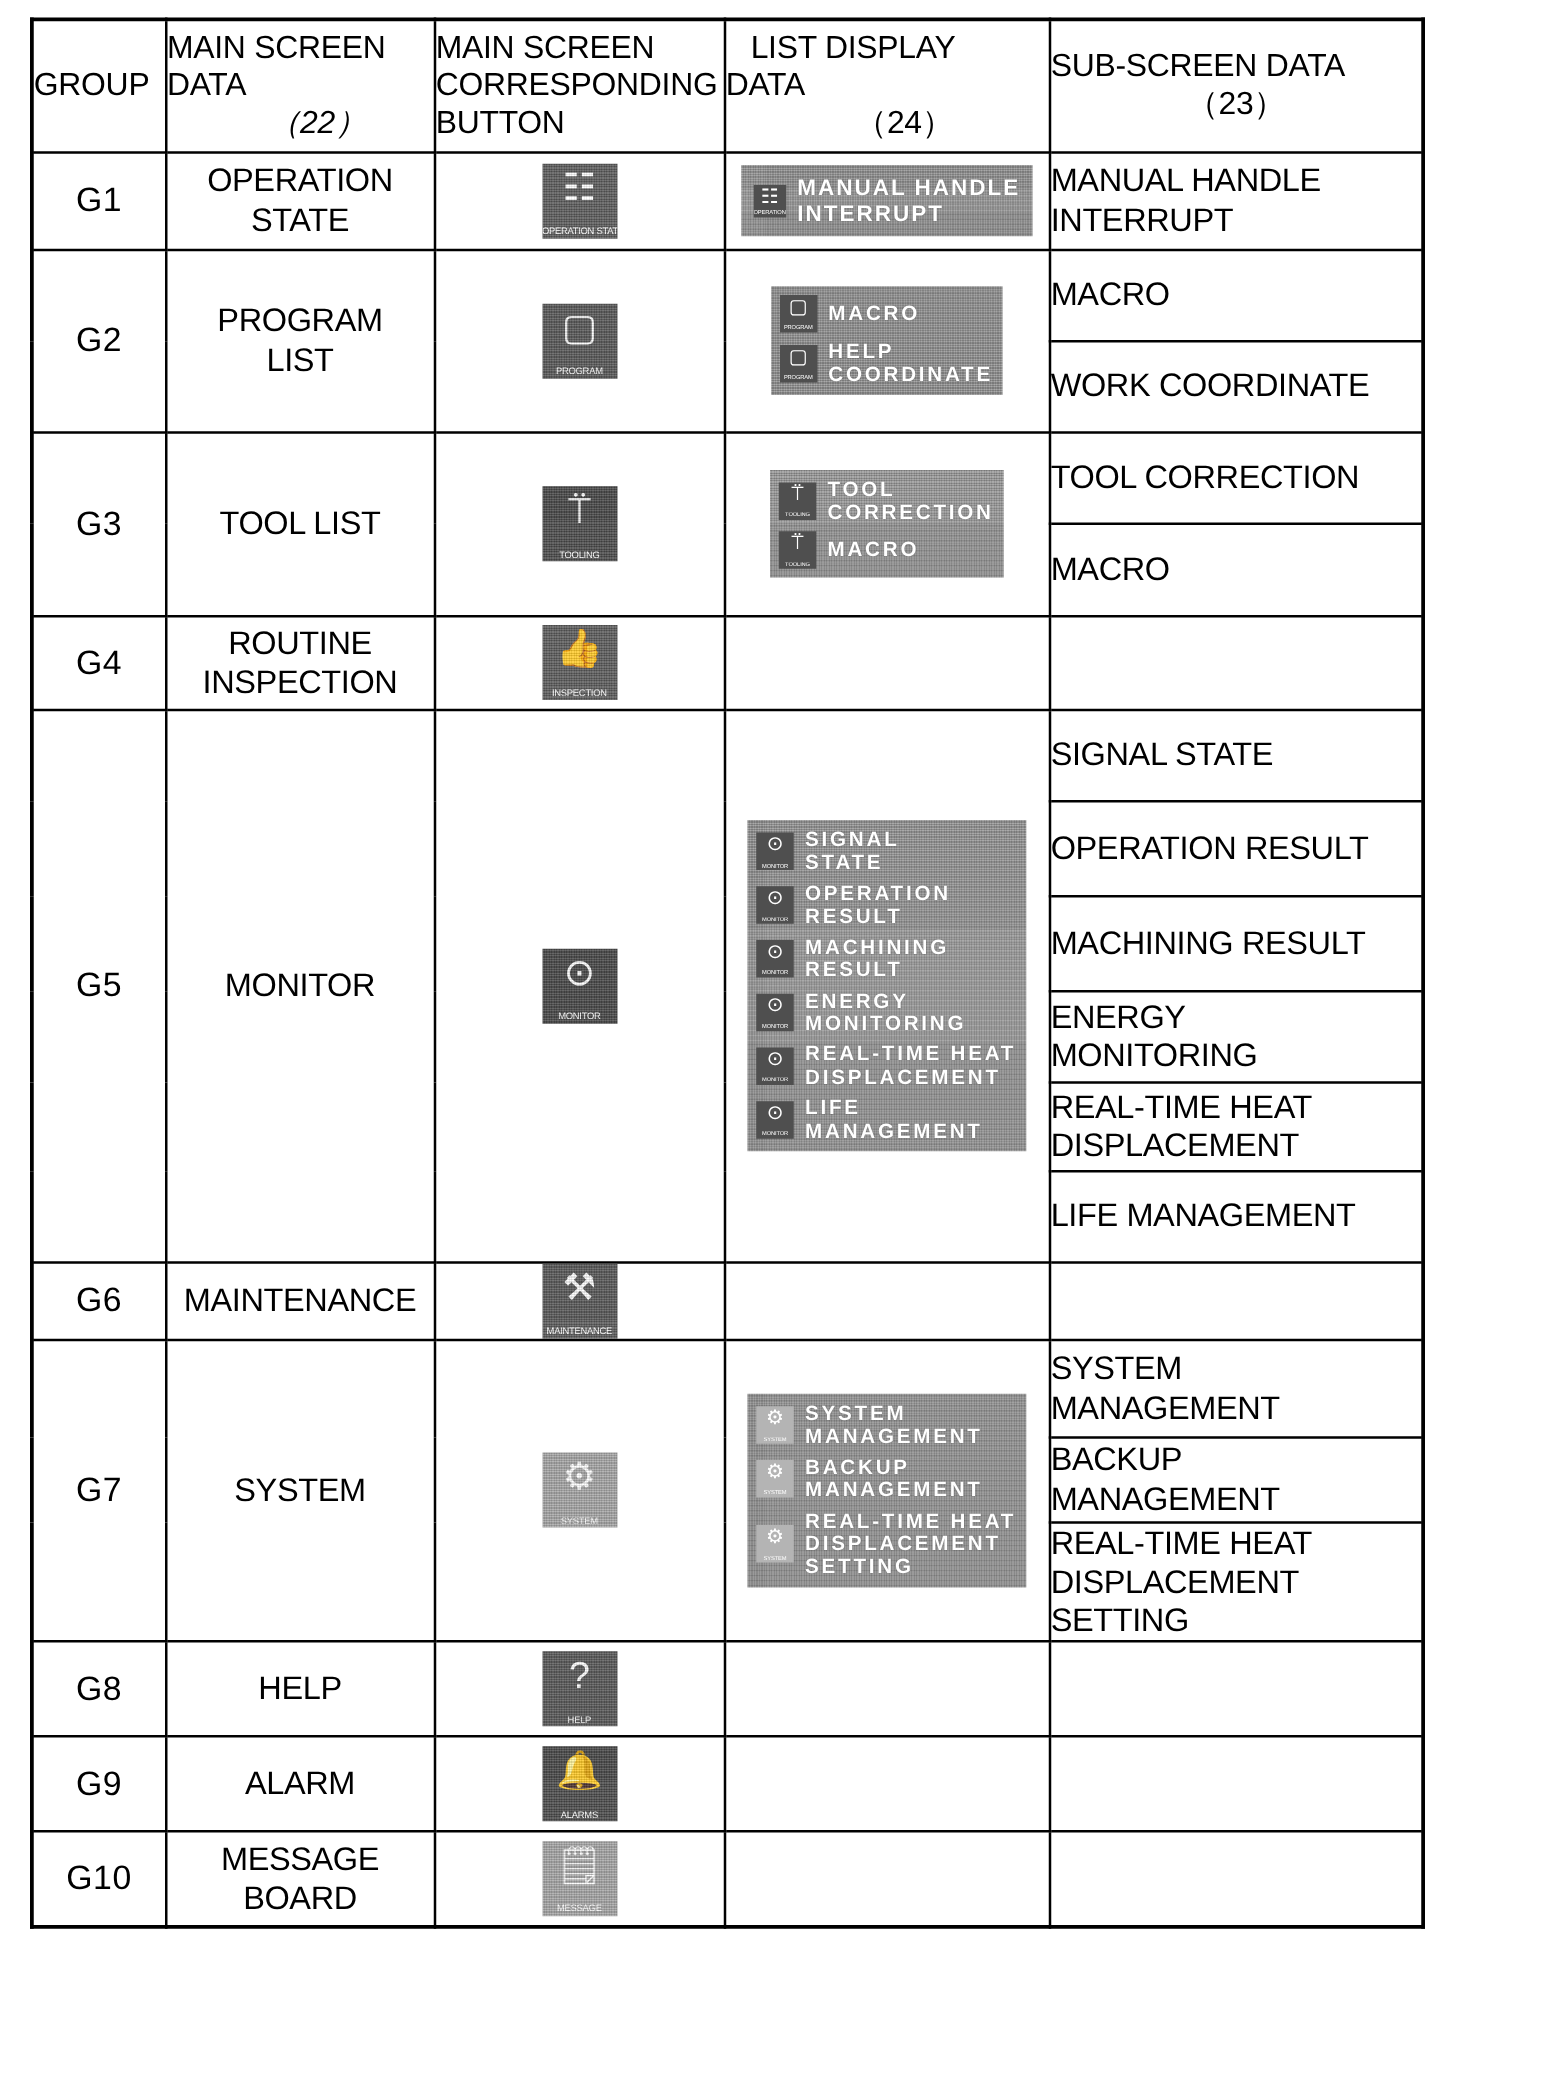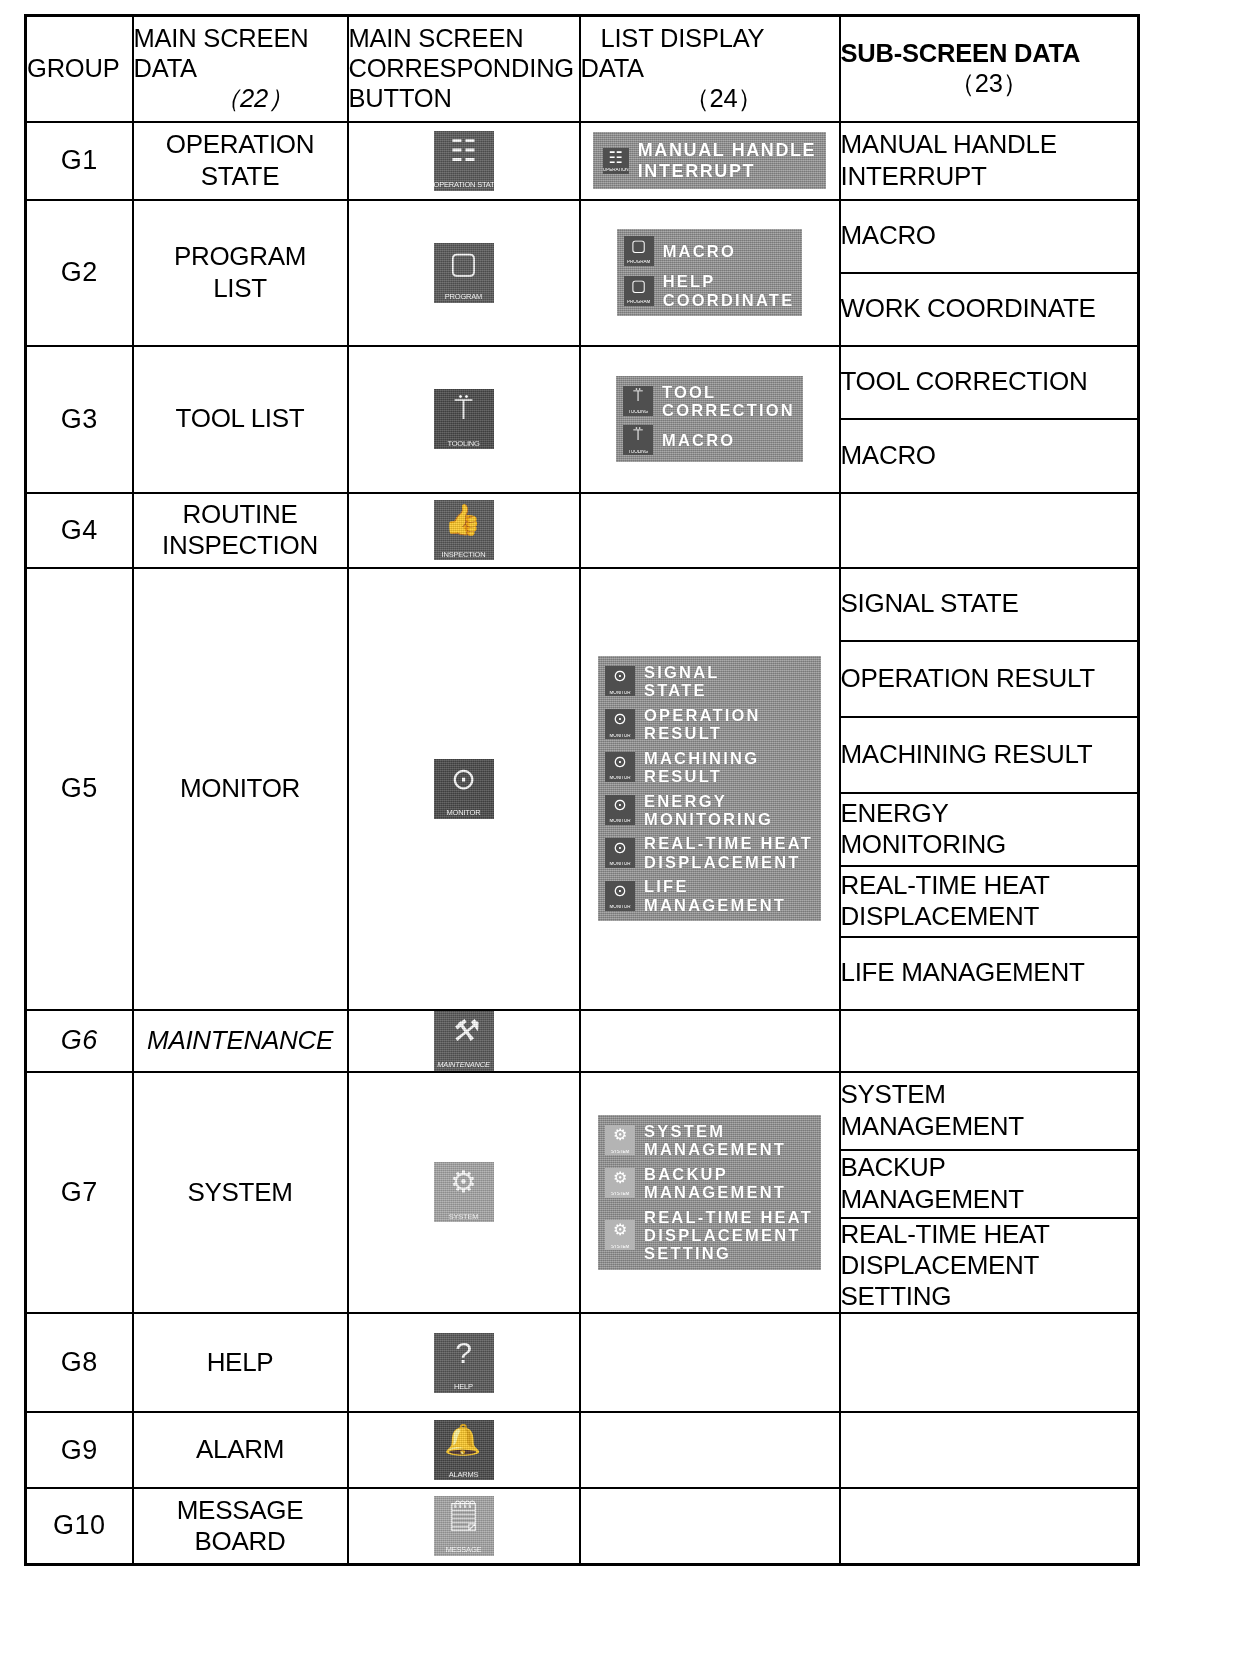--- a/index.html
+++ b/index.html
@@ -196,21 +196,21 @@
           <span class="ml" style="white-space: pre-line;">MAIN SCREEN
 CORRESPONDING
 BUTTON</span>
         </th>
         <th class="hdr-cell">
           <span class="ml" style="white-space: pre-line; margin-left: 20px;">LIST DISPLAY
 DATA</span>
           <span class="hdr-num" style="white-space: pre-line;">（24）</span>
         </th>
         <th class="hdr-cell">
-          <span class="ml" style="white-space: pre-line; font-weight: bold;">SUB-SCREEN DATA</span>
+          <span class="ml" style="white-space: pre-line;">SUB-SCREEN DATA</span>
           <span class="hdr-num pure" style="white-space: pre-line;">（23）</span>
         </th>
       </tr>
     </thead>
     <tbody id="tbody">
         <tr style="height: 78px;">
           <td class="group-cell" rowspan="1">G1</td>
           <td class="main-cell" rowspan="1"><span style="white-space:pre-line">OPERATION
 STATE</span></td>
           <td class="btn-cell" rowspan="1"><span class="tile big dark"><span class="glyph">☷</span><span class="cap">OPERATION STATE</span></span></td>
@@ -339,21 +339,21 @@
           <td class="sub-cell"><span style="white-space:pre-line">ENERGY
 MONITORING</span></td>
         </tr>
         <tr style="height: 71px;">
           <td class="sub-cell"><span style="white-space:pre-line">REAL-TIME HEAT
 DISPLACEMENT</span></td>
         </tr>
         <tr style="height: 73px;">
           <td class="sub-cell"><span style="white-space:pre-line">LIFE MANAGEMENT</span></td>
         </tr>
-        <tr style="height: 56px; font-style: italic;">
+        <tr style="height: 56px;">
           <td class="group-cell" rowspan="1">G6</td>
           <td class="main-cell" rowspan="1"><span style="white-space:pre-line">MAINTENANCE</span></td>
           <td class="btn-cell" rowspan="1"><span class="tile big dark"><span class="glyph">⚒</span><span class="cap">MAINTENANCE</span></span></td>
           <td class="list-cell" rowspan="1"></td>
           <td class="sub-cell"><span style="white-space:pre-line"></span></td>
         </tr>
         <tr style="height: 78px;">
           <td class="group-cell" rowspan="3">G7</td>
           <td class="main-cell" rowspan="3"><span style="white-space:pre-line">SYSTEM</span></td>
           <td class="btn-cell" rowspan="3"><span class="tile big light"><span class="glyph">⚙</span><span class="cap">SYSTEM</span></span></td>
@@ -385,21 +385,21 @@
         </tr>
         <tr style="height: 68px;">
           <td class="sub-cell"><span style="white-space:pre-line">BACKUP
 MANAGEMENT</span></td>
         </tr>
         <tr style="height: 88px;">
           <td class="sub-cell"><span style="white-space:pre-line">REAL-TIME HEAT
 DISPLACEMENT
 SETTING</span></td>
         </tr>
-        <tr style="height: 99px;">
+        <tr style="height: 76px;">
           <td class="group-cell" rowspan="1">G8</td>
           <td class="main-cell" rowspan="1"><span style="white-space:pre-line">HELP</span></td>
           <td class="btn-cell" rowspan="1"><span class="tile big dark"><span class="glyph">?</span><span class="cap">HELP</span></span></td>
           <td class="list-cell" rowspan="1"></td>
           <td class="sub-cell"><span style="white-space:pre-line"></span></td>
         </tr>
         <tr style="height: 76px;">
           <td class="group-cell" rowspan="1">G9</td>
           <td class="main-cell" rowspan="1"><span style="white-space:pre-line">ALARM</span></td>
           <td class="btn-cell" rowspan="1"><span class="tile big darker"><span class="glyph">🔔</span><span class="cap">ALARMS</span></span></td>

